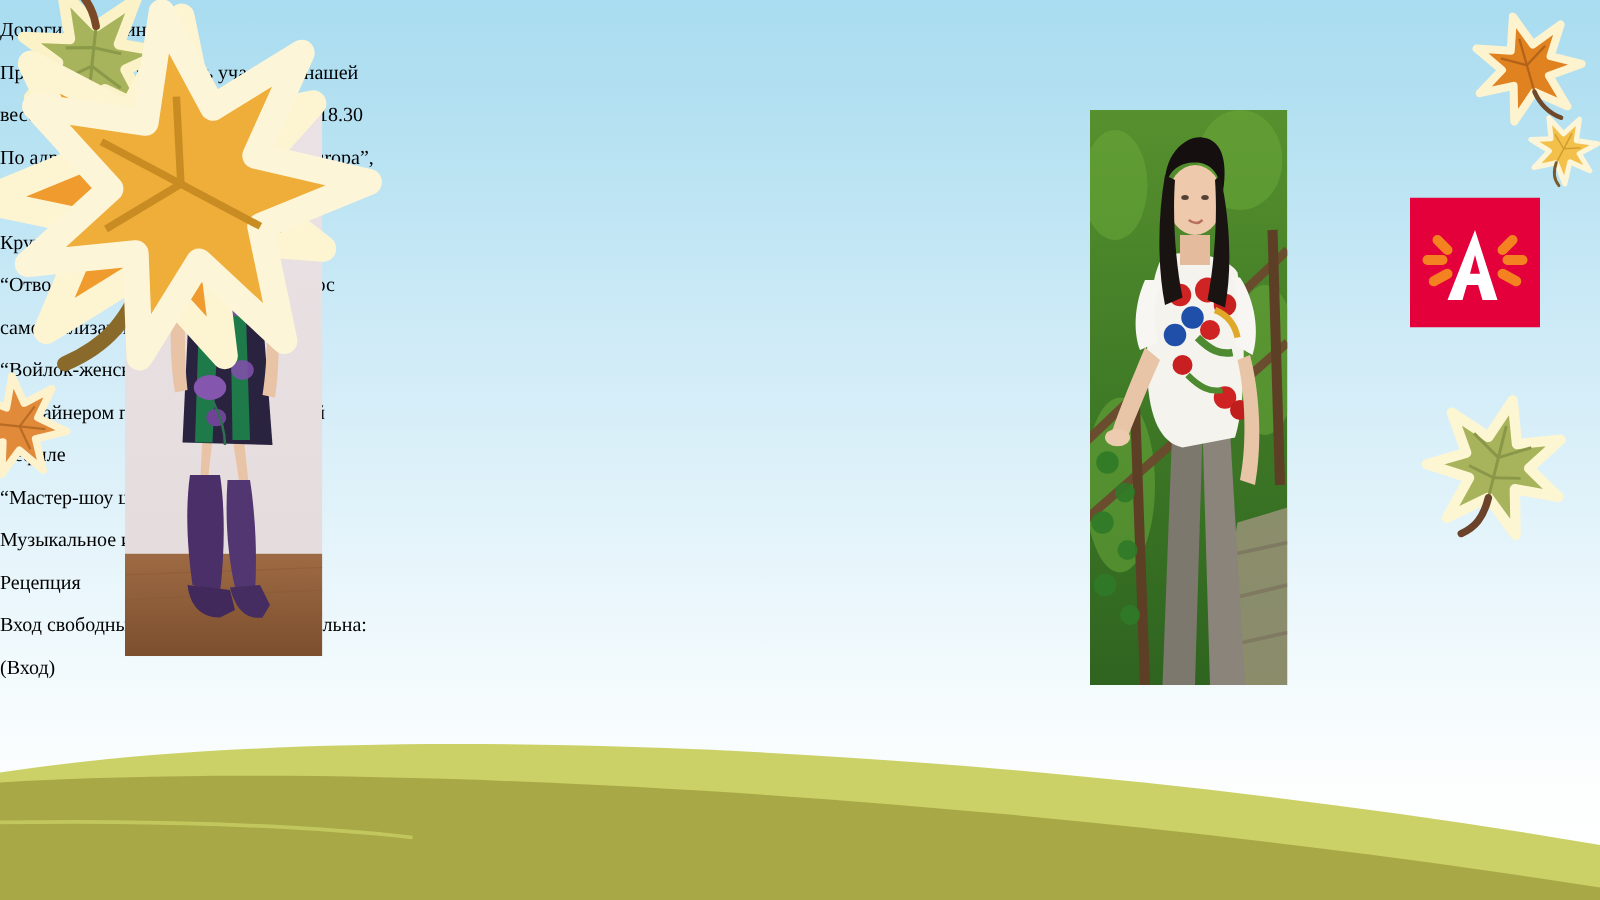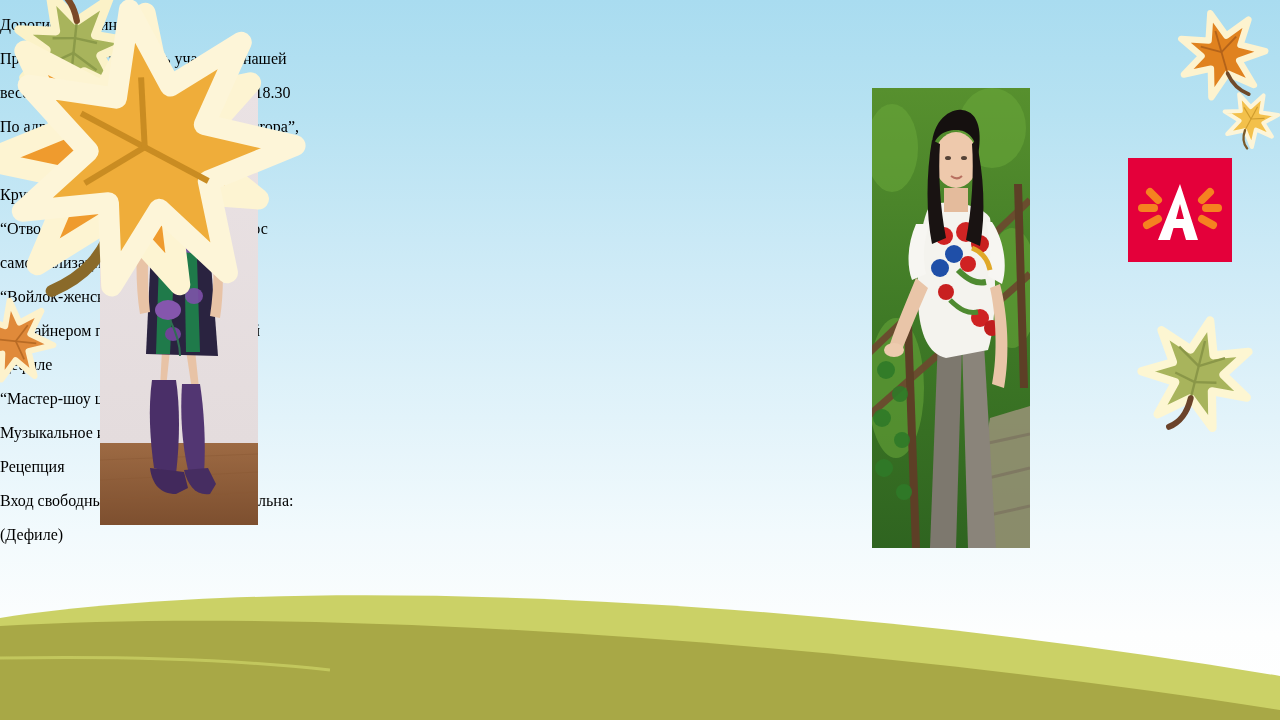--- a/index.html
+++ b/index.html
@@ -499,17 +499,17 @@
     <p class="ln defile">Дефиле</p>
 
     <div class="gap-xs"></div>
 
     <p class="ln plain-olive">“Мастер-шоу шерстяная акварель”</p>
     <p class="ln plain-olive">Музыкальное интермеццо</p>
     <p class="ln reception">Рецепция</p>
 
     <div class="footer">
       <p class="ln">Вход свободный, регистрация обязательна:</p>
-      <p class="ln">(Дефиле)</p>
+      <p class="ln">(Вход)</p>
     </div>
 
   </div>
 </div>
 
 </body></html>

